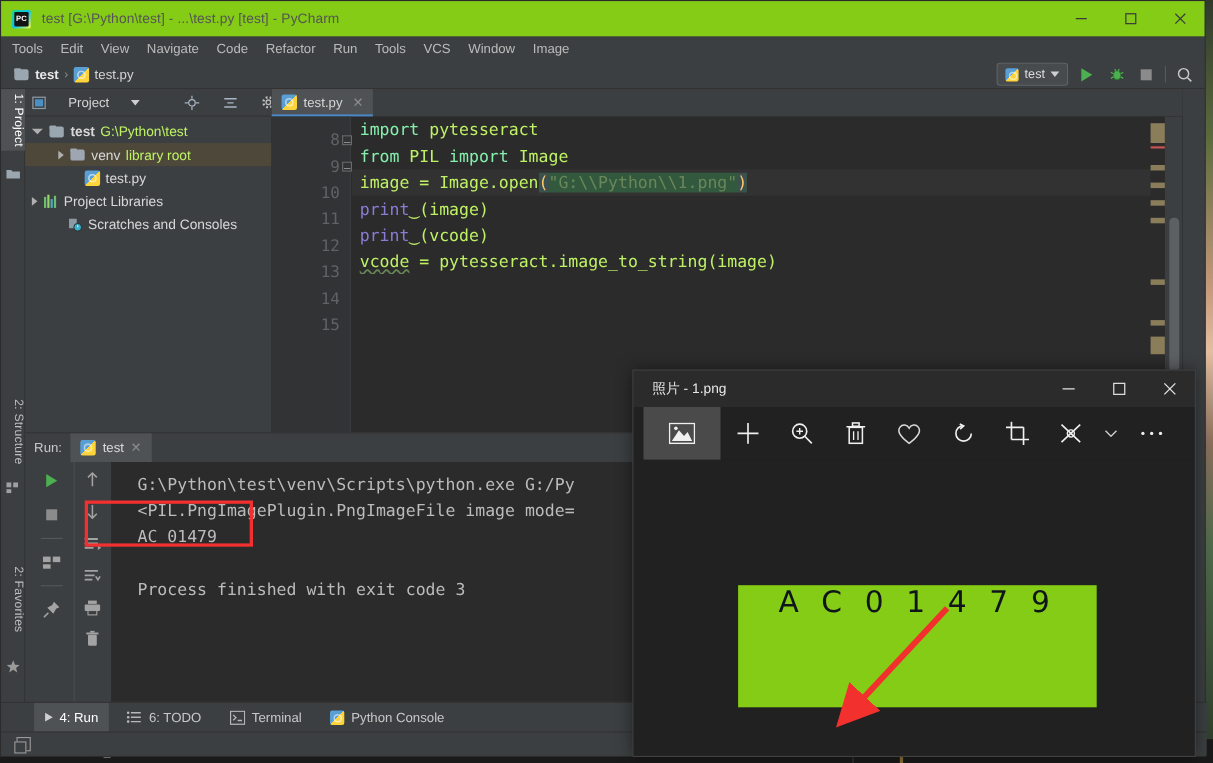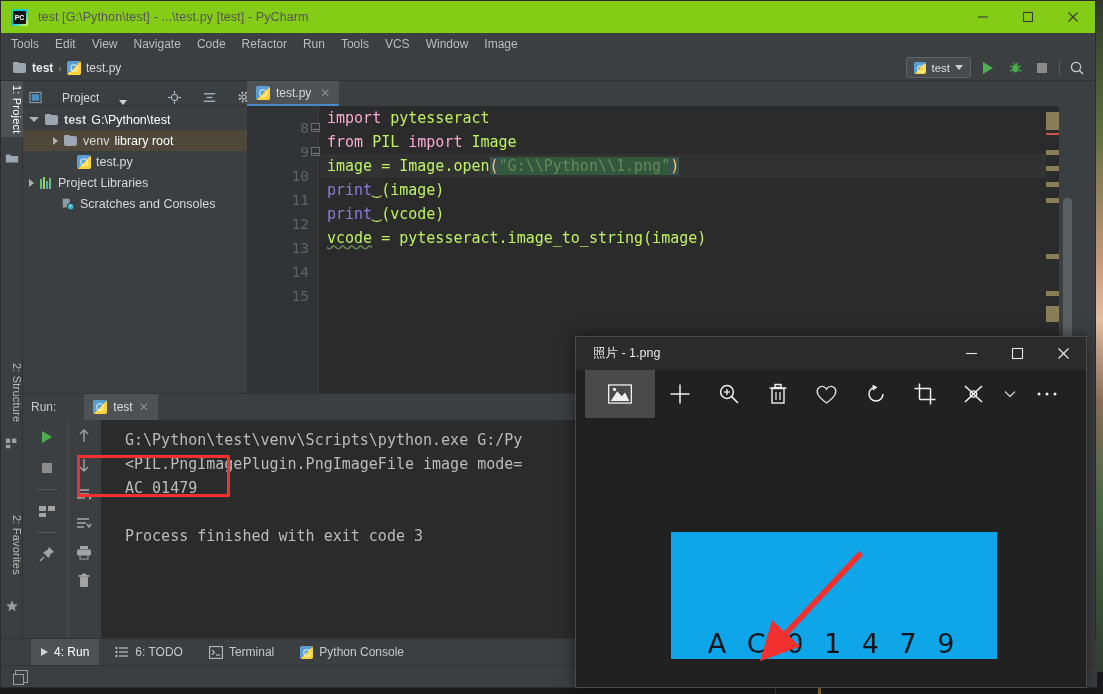--- a/index.html
+++ b/index.html
@@ -149,21 +149,21 @@
   .vstrip-ico {
     position: absolute; left: 4px; width: 14px; height: 14px;
   }
 
   
   .project-panel {
     position: absolute; left: 22px; top: 0; width: 224px; height: 312px;
     background: #3c3f41;
   }
   .panel-header {
-    height: 25px; display: flex; align-items: flex-end; gap: 20px;
+    height: 25px; display: flex; align-items: center; gap: 20px;
     padding: 0 6px; border-bottom: 1px solid #323232;
   }
   .panel-title { font-size: 12px; color: #d4d4d4; }
   .ph-icon { width: 16px; height: 16px; display:flex; align-items:center; justify-content:center; color:#a9b7c6; }
   .ph-spacer { flex: 1; }
 
   .tree { padding-top: 3px; font-size: 12.5px; color: #cfcfcf; }
   .tree-row {
     height: 21px; display: flex; align-items: center; gap: 5px; padding-left: 8px;
     white-space: nowrap;
@@ -173,21 +173,21 @@
     width: 0; height: 0; margin-right: 1px;
     border-left: 5px solid #b0b0b0; border-top: 4px solid transparent; border-bottom: 4px solid transparent;
   }
   .tri.open {
     border-left: 5px solid transparent; border-right: 5px solid transparent;
     border-top: 5px solid #b0b0b0; border-bottom: none;
   }
   .tri.blank { width: 10px; border: none; }
   .tree-label { color: #d8d8d8; }
   .tree-label.b { font-weight: bold; }
-  .tree-sub { color: #ffffff; }
+  .tree-sub { color: #bef264; }
   .lib-ico {
     width: 13px; height: 12px; display: flex; gap: 1px; align-items: flex-end;
   }
   .lib-ico i { display:block; width: 2px; background: #5ac85a; }
   .scratch-ico {
     width: 14px; height: 14px; position: relative;
   }
 
   
   .editor-area {
@@ -215,21 +215,21 @@
     position: absolute; left: 64px; width: 9px; height: 9px;
     border: 1px solid #6a6a6a; color:#9a9a9a; font-size: 8px; line-height: 7px;
     text-align: center; background: #313335;
   }
   .code-lines {
     position: absolute; left: 73px; top: 0; right: 0; height: 287px;
     font-family: "DejaVu Sans Mono", monospace; font-size: 15px; line-height: 24px;
   }
   .cl { height: 24px; white-space: pre; padding-left: 7px; }
   .cl.caret-line { background: #323232; }
-  .kw  { color: #f9a8d4; }
+  .kw  { color: #86efac; }
   .pl  { color: #bef264; }
   .fn  { color: #8a7cd6; }
   .str { color: #6a8759; background: #32593d; }
   .paren-hl { color: #ffc66d; background: #3b514d; }
   .wavy { text-decoration: underline wavy #6a8759; text-decoration-skip-ink: none; }
 
   .minimap {
     position: absolute; right: 16px; top: 0; width: 13px; height: 287px;
     background: #2b2b2b;
   }
@@ -241,21 +241,21 @@
   .scroll-thumb {
     position: absolute; right: 3px; top: 92px; width: 9px; height: 140px;
     background: #5c6063; border-radius: 4px;
   }
 
   
   .run-window {
     position: absolute; left: 22px; top: 312px; width: 1052px; height: 266px;
     background: #3c3f41; border-top: 1px solid #323232;
   }
-  .run-tabs { height: 26px; display: flex; align-items: center; padding-left: 8px; gap: 28px; }
+  .run-tabs { height: 26px; display: flex; align-items: center; padding-left: 8px; gap: 8px; }
   .run-label { font-size: 12px; color: #c8c8c8; }
   .run-tab {
     display: flex; align-items: center; gap: 6px; height: 26px; padding: 0 9px;
     background: #4e5254; font-size: 12px; color: #dcdcdc;
   }
   .run-tab .x { color: #8d8d8d; font-size: 12px; }
 
   .run-gutter-a {
     position: absolute; left: 8px; top: 26px; width: 32px; height: 240px;
     display: flex; flex-direction: column; align-items: center; padding-top: 7px; gap: 11px;
@@ -321,23 +321,23 @@
     height: 48px; background: #212121; display: flex; align-items: center; padding-left: 9px; gap: 0;
   }
   .ptool {
     width: 49px; height: 48px; display: flex; align-items: center; justify-content: center;
     color: #f0f0f0;
   }
   .ptool.selected { background: #4a4a4a; width: 70px; height: 48px; }
   .ptool.small { width: 24px; }
   .photo-canvas { position: relative; height: 269px; background: #212121; }
   .photo-img {
-    position: absolute; left: 95px; top: 114px; width: 326px; height: 127px;
-    background: #0ea5e9;
-    display: flex; align-items: flex-end; justify-content: center;
+    position: absolute; left: 95px; top: 114px; width: 326px; height: 111px;
+    background: #84cc16;
+    display: flex; align-items: flex-start; justify-content: center;
   }
   .photo-img-text {
     font-family: "DejaVu Sans", sans-serif; font-size: 27px; color: #10151c;
     letter-spacing: 6px;
   }
   .arrow-svg { position: absolute; left: 180px; top: 130px; }
 </style>
 </head>
 <body>
 

